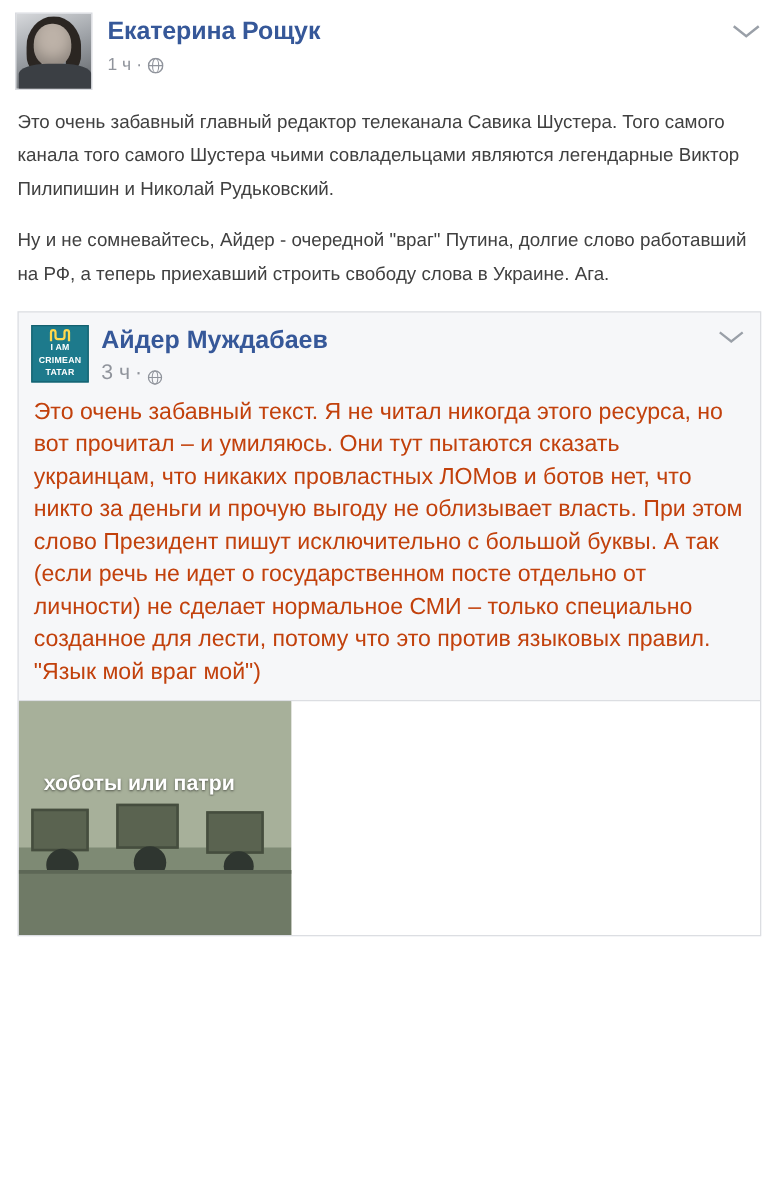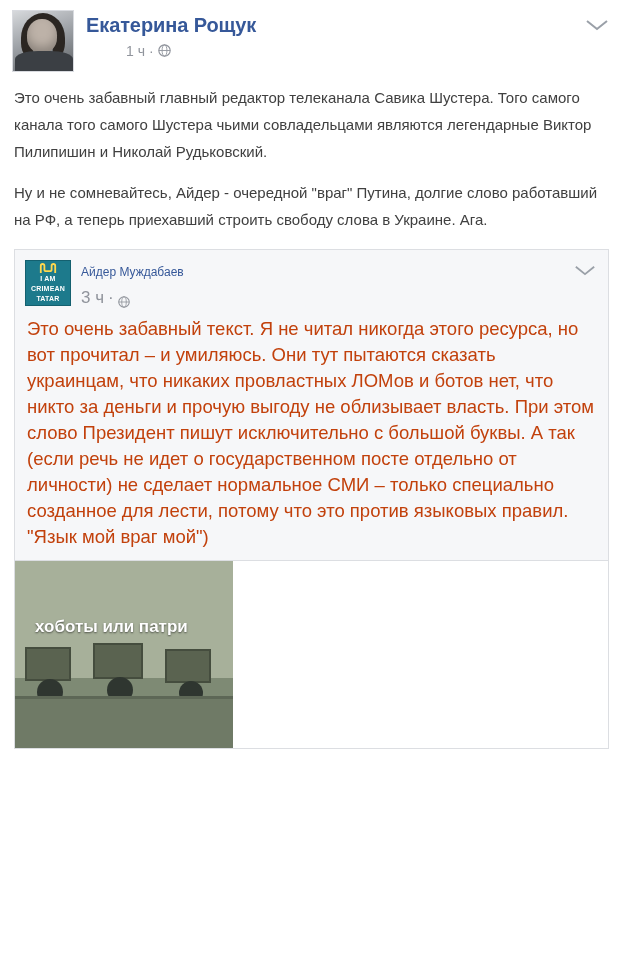--- a/index.html
+++ b/index.html
@@ -76,25 +76,24 @@
   }
   .author-name {
     font-size: 20px;
     font-weight: bold;
     color: #365899;
     line-height: 22px;
     letter-spacing: -0.1px;
   }
   .meta-row {
     display: flex;
-    align-items: flex-start;
+    align-items: center;
     margin-top: 7px;
     color: #90949c;
     font-size: 14px;
-    margin-left: 40px;
   }
   .meta-time { color: #90949c; }
   .meta-dot {
     margin: 0 4px;
     color: #90949c;
   }
   .globe-icon {
     width: 13px;
     height: 13px;
     display: inline-block;
@@ -162,22 +161,22 @@
     font-size: 7px;
     font-weight: bold;
     line-height: 10px;
     letter-spacing: 0.2px;
   }
   .shared-header-text {
     margin-left: 10px;
     padding-top: 2px;
   }
   .shared-author {
-    font-size: 12px;
-    font-weight: normal;
+    font-size: 20px;
+    font-weight: bold;
     color: #365899;
     line-height: 20px;
   }
   .shared-meta {
     display: flex;
     align-items: center;
     margin-top: 6px;
     color: #90949c;
     font-size: 17px;
   }

